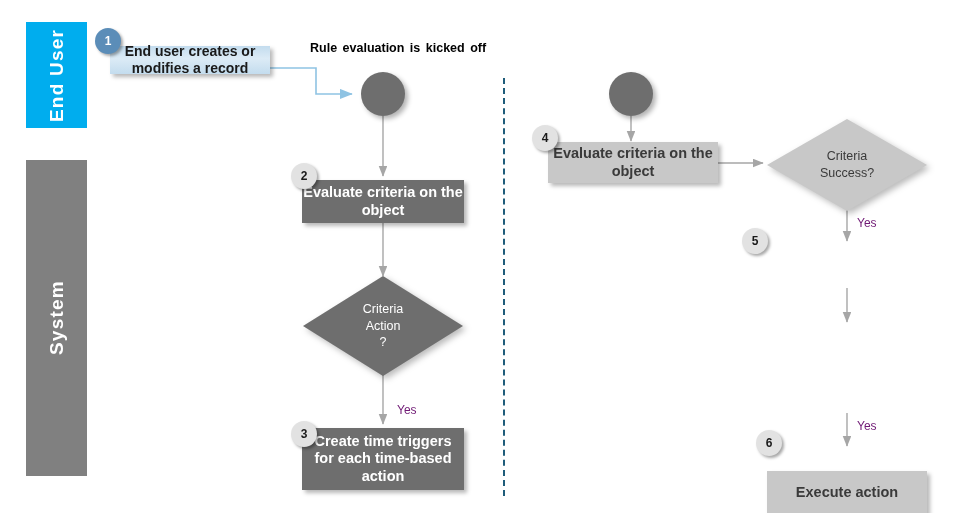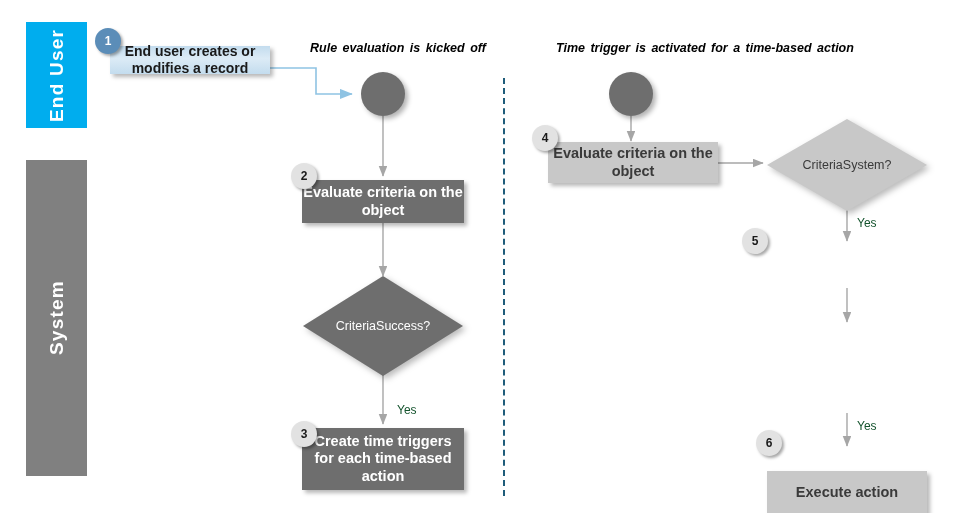--- a/index.html
+++ b/index.html
@@ -47,21 +47,20 @@
     font-size: 19px;
   }
   
   .heading {
     position: absolute;
     color: #000000;
     font-size: 12.5px;
     font-weight: bold;
     white-space: nowrap;
     word-spacing: 2px;
-    font-style: italic;
   }
   .heading-left  { left: 310px; top: 41px; }
   .heading-right { left: 556px; top: 41px; }
 
   
   .divider {
     position: absolute;
     left: 503px;
     top: 78px;
     width: 0;
@@ -108,21 +107,21 @@
   }
   .diamond-shape {
     position: absolute;
     inset: 0;
     filter: drop-shadow(3px 3px 3px rgba(0,0,0,0.27));
   }
   .diamond-label {
     position: absolute;
     inset: 0;
     display: flex;
-    flex-direction: row;
+    flex-direction: column;
     align-items: center;
     justify-content: center;
     text-align: center;
     line-height: 1.35;
   }
   .diamond-label.dark  { color: #FFFFFF; font-size: 12.5px; }
   .diamond-label.light { color: #3A3A3A; font-size: 12.5px; }
 
   
   .badge {
@@ -146,38 +145,37 @@
     position: absolute;
     left: 0;
     top: 0;
     width: 960px;
     height: 513px;
     pointer-events: none;
   }
   .edge-label {
     position: absolute;
     font-size: 12px;
-    color: #14532d;
+    color: #701a75;
     text-align: center;
   }
 </style>
 </head>
 <body>
 
 <div id="canvas">
 
   <div class="lane lane-enduser">
     <span>End User</span>
   </div>
   <div class="lane lane-system">
     <span>System</span>
   </div>
 
   <div class="heading heading-left">Rule evaluation  is kicked off</div>
-  <div class="heading heading-right">Time trigger  is activated  for a time-based  action</div>
 
   <div class="divider"></div>
 
   <svg class="conn" viewBox="0 0 960 513">
     <defs>
       <marker id="arrowGray" markerWidth="9" markerHeight="9" refX="7.5" refY="3.2" orient="auto">
         <path d="M0,0 L8,3.2 L0,6.4 z" fill="#A6A6A6"></path>
       </marker>
       <marker id="arrowBlue" markerWidth="9" markerHeight="9" refX="7.5" refY="3.2" orient="auto">
         <path d="M0,0 L8,3.2 L0,6.4 z" fill="#8FC3E3"></path>
@@ -210,41 +208,41 @@
 
   <div class="badge gray" style="left:291px; top:163px;">2</div>
   <div class="node dark" style="left:302px; top:180px; width:162px; height:43px;">Evaluate criteria on the object</div>
 
   <div class="diamond-wrap" style="left:303px; top:276px; width:160px; height:100px;">
     <svg class="diamond-shape" viewBox="0 0 160 100" preserveAspectRatio="none">
       <polygon points="80,0 160,50 80,100 0,50" fill="#6E6E6E"></polygon>
     </svg>
     <div class="diamond-label dark">
       <span>Criteria</span>
-      <span>Success</span>
+      <span>Action</span>
       <span>?</span>
     </div>
   </div>
   <div class="edge-label" style="left:397px; top:403px;">Yes</div>
 
   <div class="badge gray" style="left:291px; top:421px;">3</div>
   <div class="node dark" style="left:302px; top:428px; width:162px; height:62px; padding:4px 6px;">Create time triggers for each time-based action</div>
 
   <div class="start-circle" style="left:609px; top:72px; width:44px; height:44px;"></div>
 
   <div class="badge gray" style="left:532px; top:125px;">4</div>
   <div class="node light" style="left:548px; top:142px; width:170px; height:41px;">Evaluate criteria on the object</div>
 
   <div class="diamond-wrap" style="left:767px; top:119px; width:160px; height:92px;">
     <svg class="diamond-shape" viewBox="0 0 160 92" preserveAspectRatio="none">
       <polygon points="80,0 160,46 80,92 0,46" fill="#C8C8C8"></polygon>
     </svg>
     <div class="diamond-label light">
       <span>Criteria</span>
-      <span>System?</span>
+      <span>Success?</span>
     </div>
   </div>
   <div class="edge-label" style="left:857px; top:216px;">Yes</div>
 
   <div class="badge gray" style="left:742px; top:228px;">5</div>
 
   <div class="edge-label" style="left:857px; top:419px;">Yes</div>
 
   <div class="badge gray" style="left:756px; top:430px;">6</div>
   <div class="node light" style="left:767px; top:447px; width:160px; height:43px;margin-top:24px;">Execute action</div>

